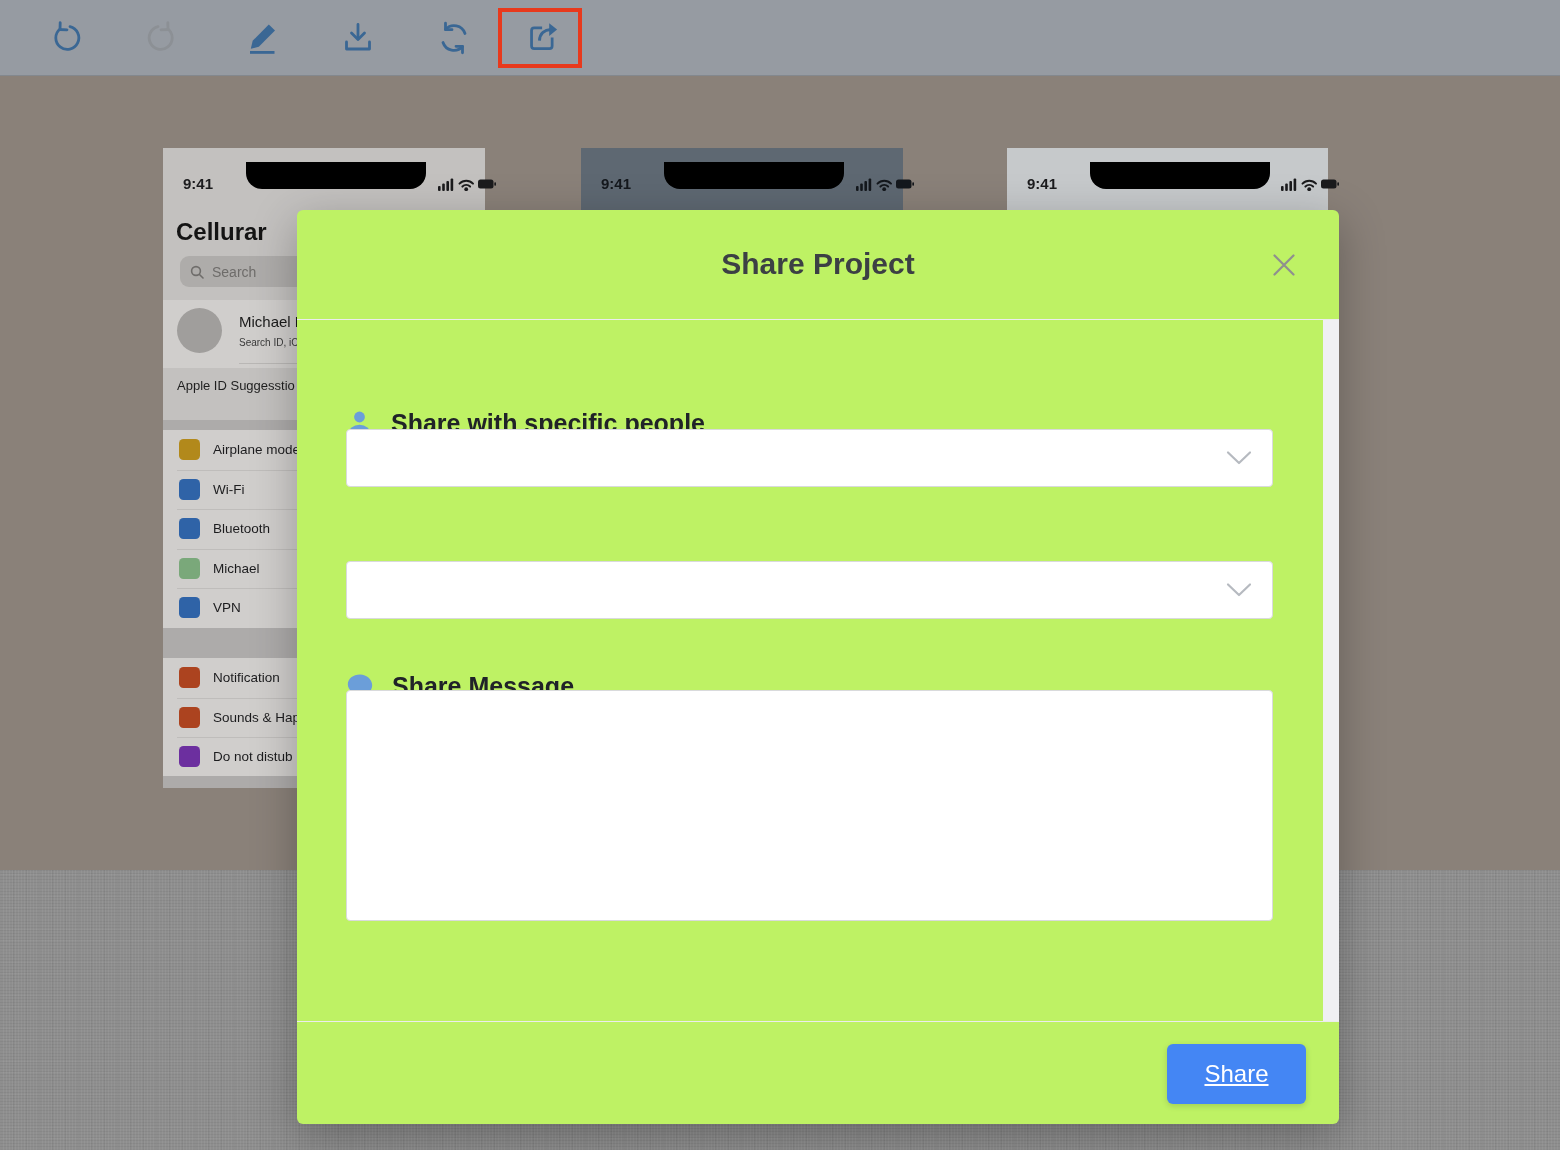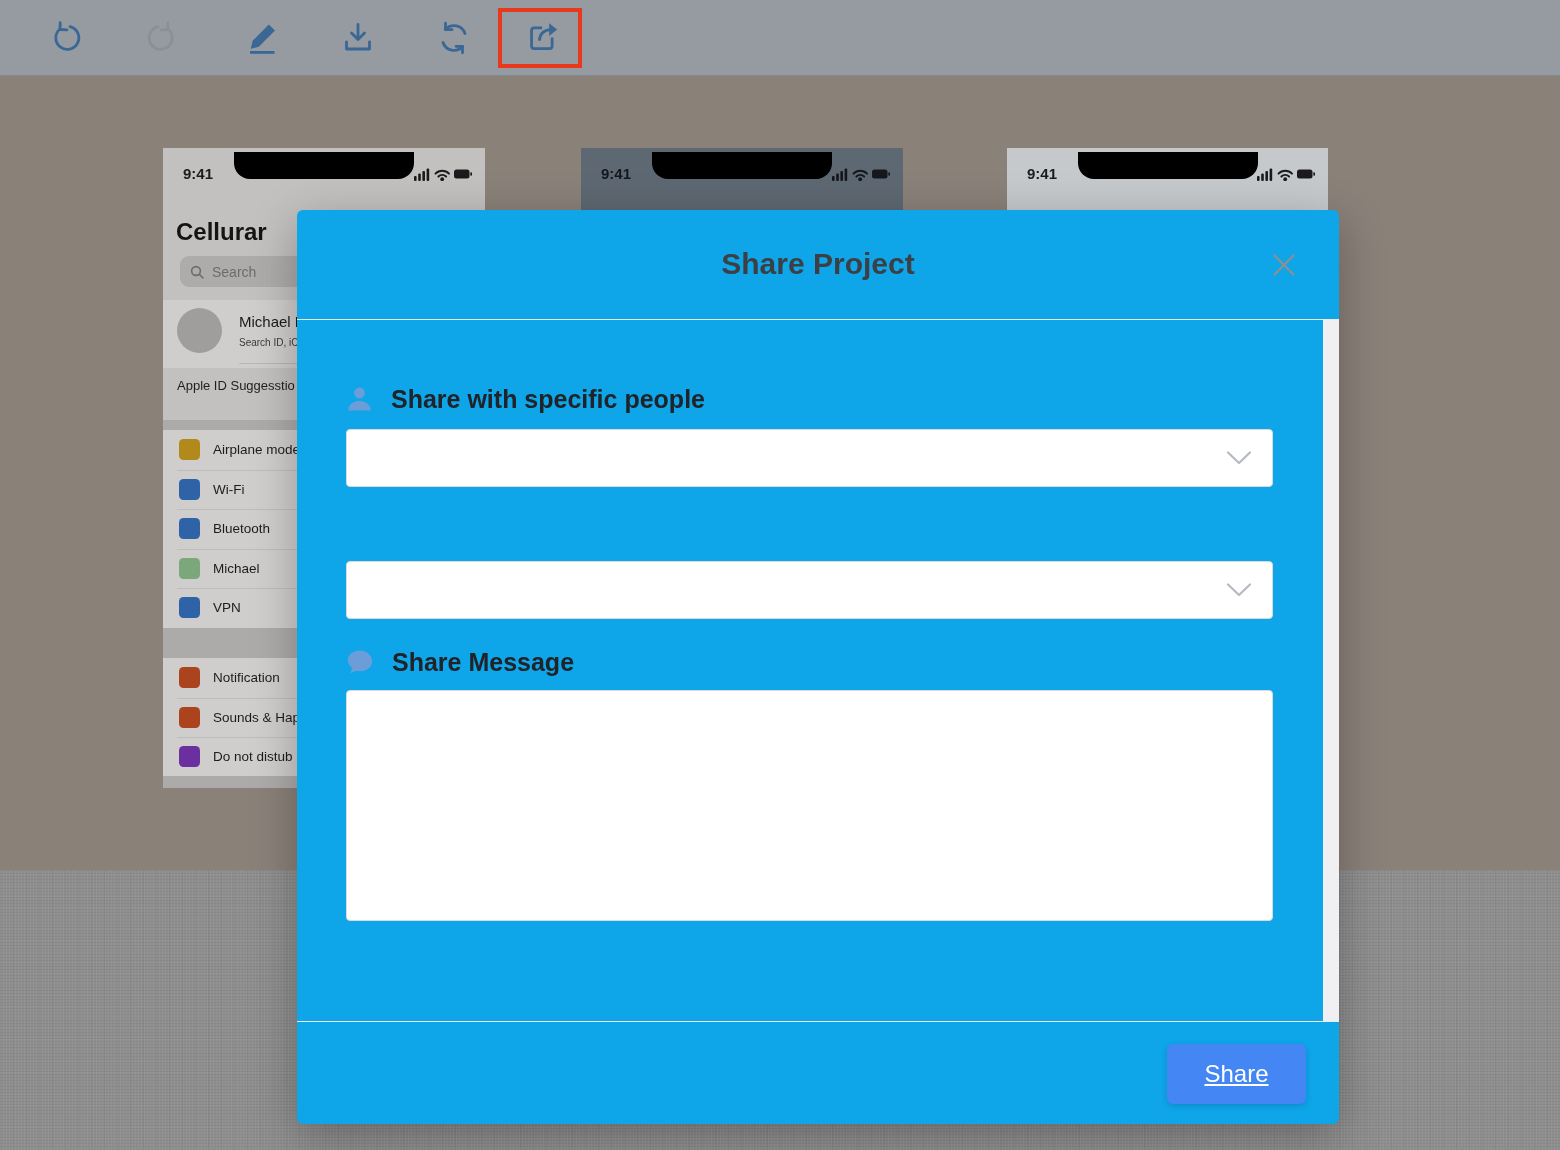--- a/index.html
+++ b/index.html
@@ -22,21 +22,21 @@
       repeating-linear-gradient(90deg, rgba(255,255,255,.055) 0 1px, rgba(0,0,0,0) 1px 3px),
       repeating-linear-gradient(0deg, rgba(0,0,0,.05) 0 1px, rgba(0,0,0,0) 1px 3px),
       repeating-linear-gradient(90deg, rgba(0,0,0,.04) 0 1px, rgba(0,0,0,0) 1px 13px),
       repeating-linear-gradient(0deg, rgba(255,255,255,.03) 0 1px, rgba(0,0,0,0) 1px 11px);
   }
   
   .phone{position:absolute;top:148px;z-index:2;}
   .phone-left{left:163px;width:322px;height:640px;background:#adabaa;color:#1b1b1d;}
   .phone-mid{left:581px;width:322px;height:640px;background:#5e6872;color:#14181d;}
   .phone-right{left:1007px;width:321px;height:640px;background:#c6c9cb;color:#1b1b1d;}
-  .statusbar{position:absolute;top:4px;left:0;width:100%;height:44px;}
+  .statusbar{position:absolute;top:14px;left:0;width:100%;height:44px;padding-left:24px;}
   .status-time{position:absolute;left:20px;top:13px;font-size:15px;font-weight:700;}
   .notch{position:absolute;left:50%;transform:translateX(-50%);top:0;width:180px;height:27px;background:#000;border-radius:0 0 16px 16px;}
   .status-icons{position:absolute;right:13px;top:15px;}
   
   .ph-top{position:absolute;top:0;left:0;width:100%;height:152px;background:#c3c1bf;}
   .settings-title{position:absolute;left:13px;top:70px;font-size:24px;font-weight:700;color:#141414;}
   .searchbar{position:absolute;left:17px;top:108px;width:288px;height:31px;background:#aeacaa;border-radius:9px;display:flex;align-items:center;gap:8px;padding:0 10px;box-sizing:border-box;}
   .search-text{font-size:14px;color:#6e6c6a;}
   .card-profile{position:absolute;left:0;top:152px;width:100%;height:68px;background:#d0cecc;}
   .avatar{position:absolute;left:14px;top:8px;width:45px;height:45px;border-radius:50%;background:#a09e9c;}
@@ -46,26 +46,26 @@
   .label-band{position:absolute;left:0;top:220px;width:100%;height:52px;background:#c3c1bf;}
   .section-label{position:absolute;left:14px;top:10px;font-size:13px;color:#1f1f1f;}
   .settings-list{position:absolute;left:0;width:100%;background:#d0cecc;}
   #list-connect{top:282px;height:198px;}
   #list-notify{top:510px;height:118px;}
   .srow{height:39.5px;display:flex;align-items:center;gap:13px;padding-left:16px;position:relative;box-sizing:border-box;}
   .srow + .srow::before{content:"";position:absolute;left:14px;right:0;top:0;height:1px;background:#bfbdbb;}
   .sicon{width:21px;height:21px;border-radius:4.5px;flex:none;}
   .slabel{font-size:13.5px;color:#1c1c1e;}
   
-  .modal{position:absolute;left:297px;top:210px;width:1042px;height:914px;background:#0ea5e9;border-radius:6px;z-index:10;box-shadow:0 12px 46px rgba(0,0,0,.28);}
+  .modal{position:absolute;left:297px;top:210px;width:1042px;height:914px;background:#bef264;border-radius:6px;z-index:10;box-shadow:0 12px 46px rgba(0,0,0,.28);}
   .modal-title{position:absolute;top:37px;left:0;width:100%;text-align:center;font-size:30px;font-weight:600;color:#3c4044;}
   .modal-close{position:absolute;top:40px;right:40px;width:30px;height:30px;background:none;border:none;padding:0;cursor:pointer;display:flex;align-items:center;justify-content:center;}
   .hdr-divider{position:absolute;top:109px;left:0;width:100%;height:1px;background:#ececee;}
   .scroll-track{position:absolute;top:110px;left:1026px;width:16px;height:701px;background:#f0f0f2;}
-  .field-label{position:absolute;left:49px;display:flex;align-items:center;gap:18px;height:32px;}
+  .field-label{position:absolute;left:49px;display:flex;align-items:center;gap:18px;height:32px;margin-top:24px;}
   #fl-people{top:173px;}
   #fl-groups{top:303px;}
   #fl-message{top:436px;}
   .ftext{font-size:25px;font-weight:600;color:#202328;}
   .select{position:absolute;left:49px;width:927px;height:58px;border:1px solid #d9dadc;border-radius:4px;background:#fff;box-sizing:border-box;cursor:pointer;}
   #sel-people{top:219px;}
   #sel-groups{top:351px;}
   .chev{position:absolute;right:20px;top:50%;transform:translateY(-50%);}
   .message-textarea{position:absolute;left:49px;top:480px;width:927px;height:231px;border:1px solid #d9dadc;border-radius:4px;box-sizing:border-box;resize:none;font:16px "Liberation Sans","DejaVu Sans",sans-serif;padding:12px;color:#202328;outline:none;}
   .ftr-divider{position:absolute;top:811px;left:0;width:100%;height:1px;background:#ececee;}

